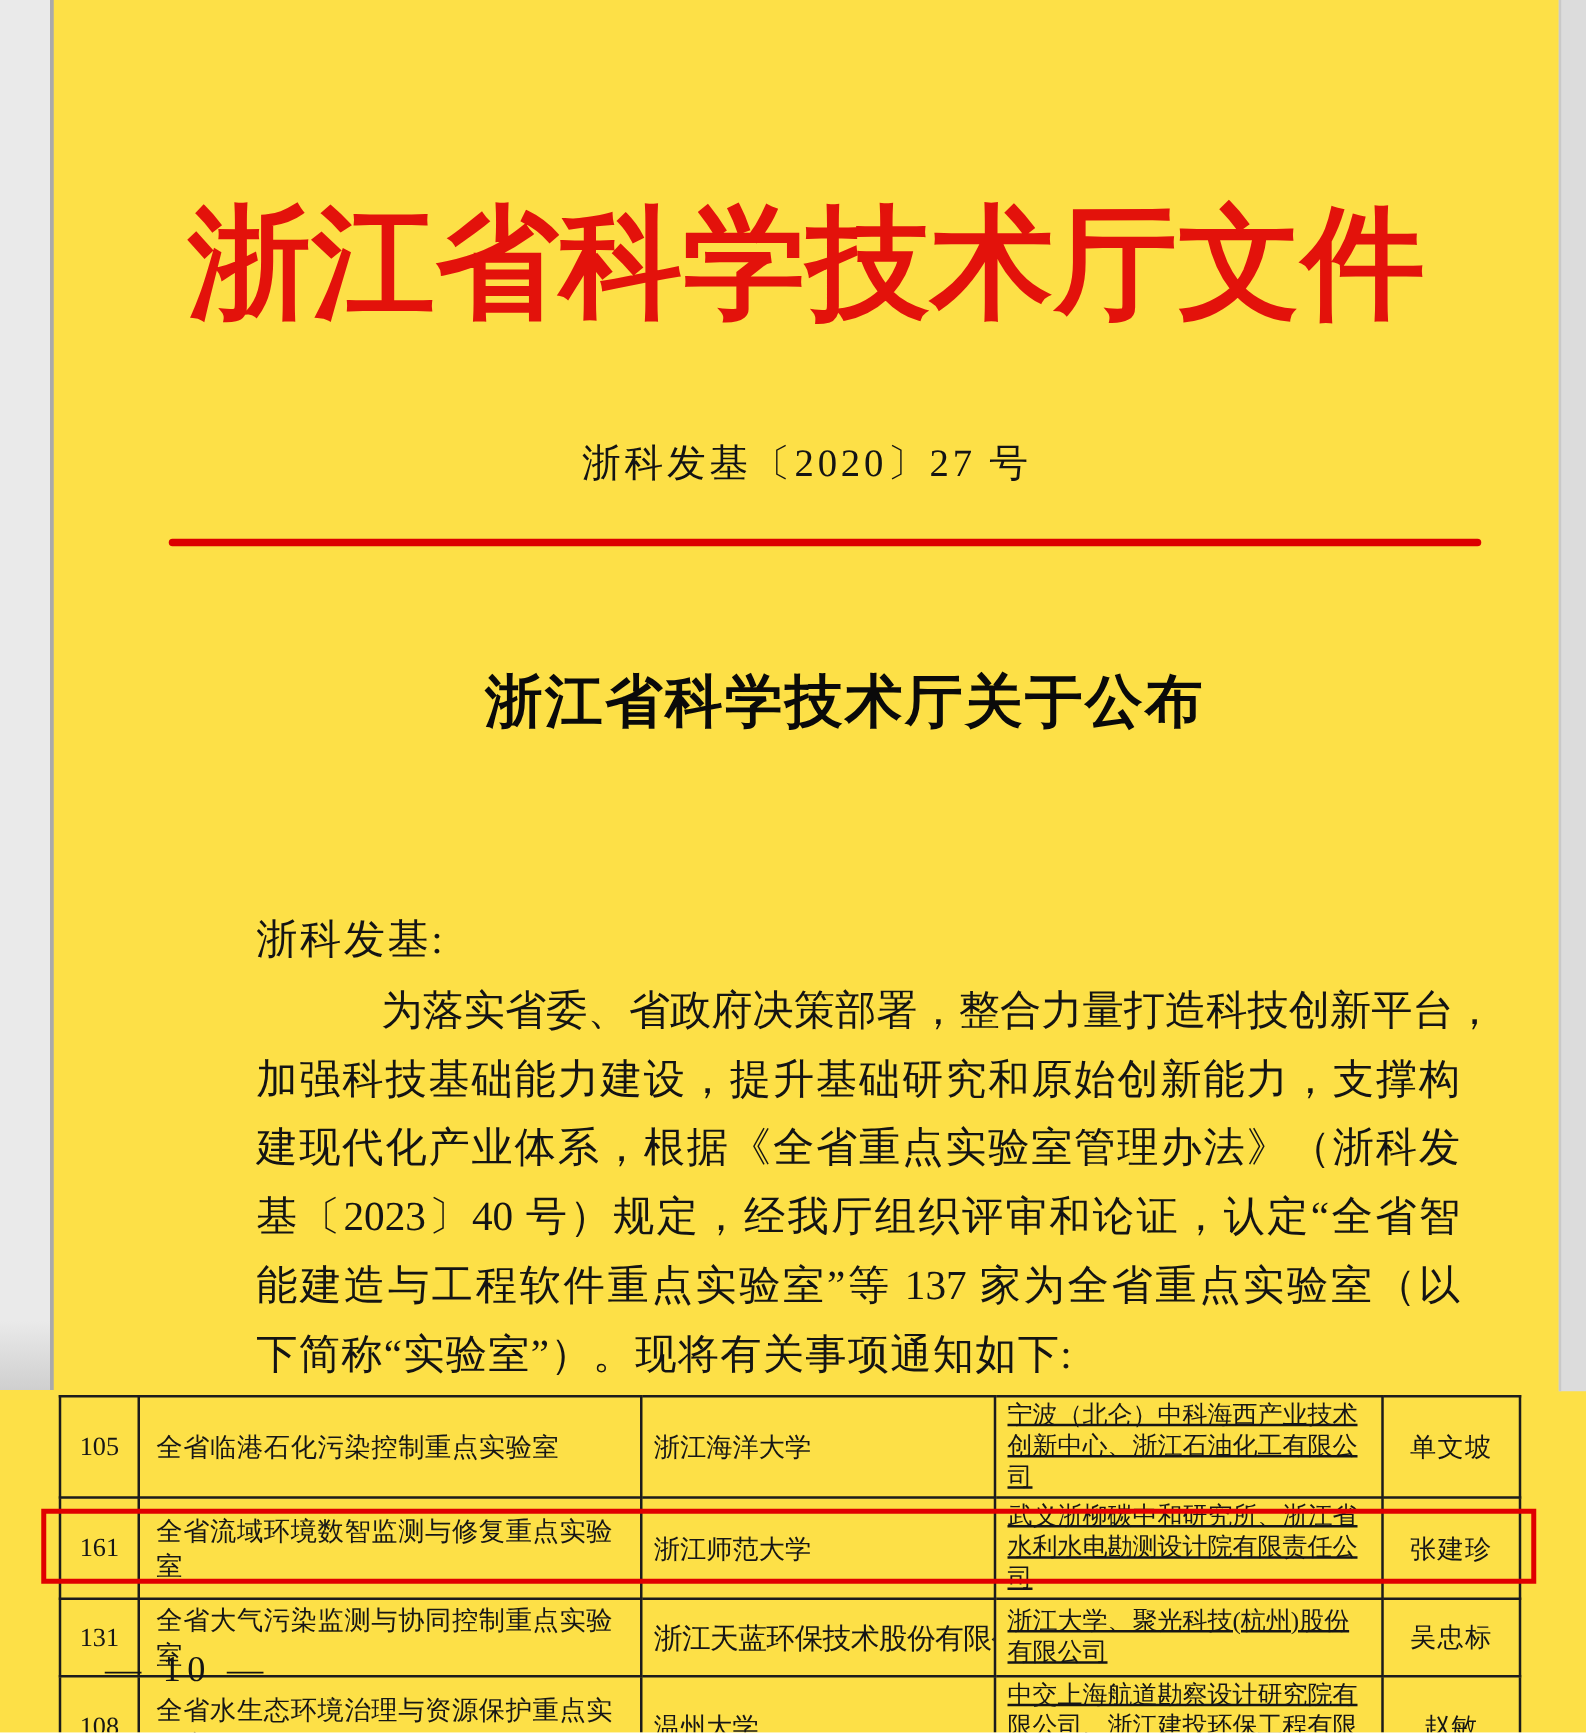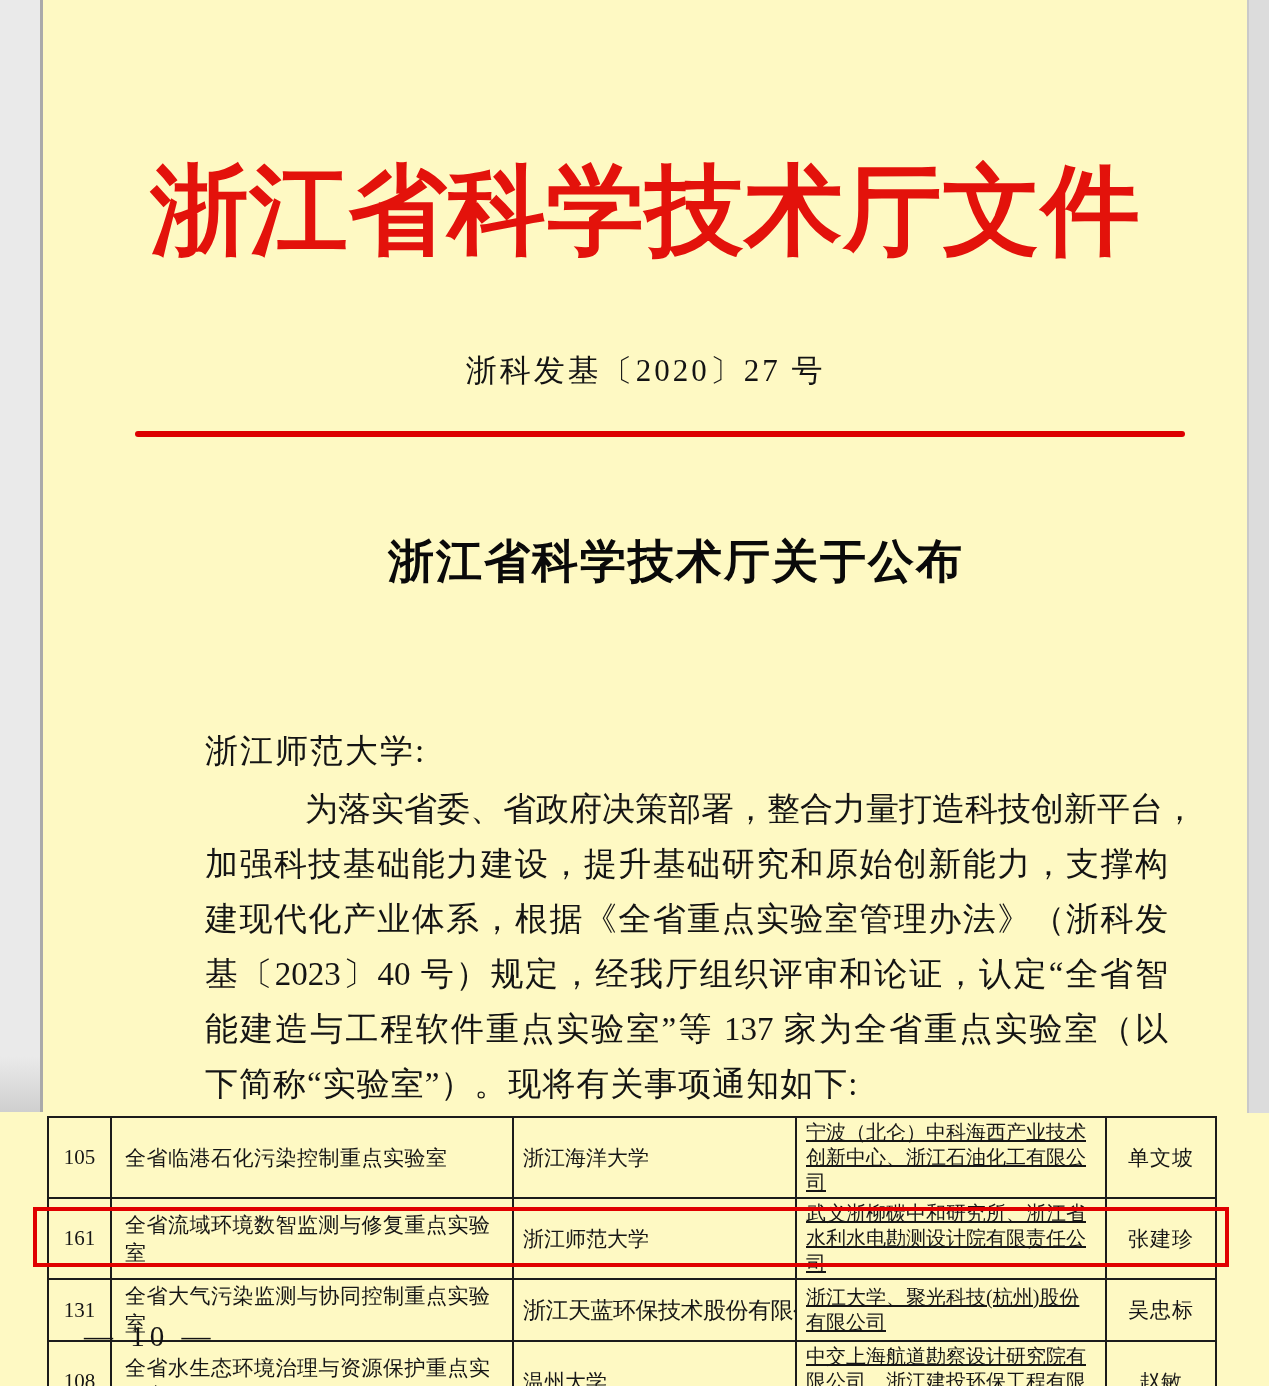--- a/index.html
+++ b/index.html
@@ -1,21 +1,21 @@
 <!DOCTYPE html>
 <html><head>
 <meta charset="utf-8">
 <style>
   * { margin: 0; padding: 0; box-sizing: border-box; }
   html, body { background: #ffffff; }
   .stage {
     position: relative;
     width: 1269px;
     height: 1386px;
-    background: #fef9c3;
+    background: #fde047;
     overflow: hidden;
     font-family: "Liberation Serif", "DejaVu Serif", serif;
     color: #141414;
   }
   
   .margin-left {
     position: absolute; left: 0; top: 0; width: 43px; height: 1112px;
     background: linear-gradient(#eaeaea, #eaeaea 95%, #cfcfcf);
     border-right: 3px solid #aaaaaa;
   }
@@ -106,21 +106,21 @@
   <div class="doc-title">浙江省科学技术厅文件</div>
 
   <div class="doc-number">浙科发基〔2020〕27 号</div>
 
   <div class="red-rule"></div>
 
   <div class="notice-title">
     <div>浙江省科学技术厅关于公布</div>
   </div>
 
-  <div class="salutation">浙江师范大学:</div>
+  <div class="salutation">浙科发基:</div>
 
   <div class="body-par">
     <div class="body-line indent">为落实省委、省政府决策部署，整合力量打造科技创新平台，</div>
     <div class="body-line">加强科技基础能力建设，提升基础研究和原始创新能力，支撑构</div>
     <div class="body-line">建现代化产业体系，根据《全省重点实验室管理办法》（浙科发</div>
     <div class="body-line">基〔2023〕40 号）规定，经我厅组织评审和论证，认定“全省智</div>
     <div class="body-line">能建造与工程软件重点实验室”等 137 家为全省重点实验室（以</div>
     <div class="body-line last">下简称“实验室”）。现将有关事项通知如下:</div>
   </div>
 

